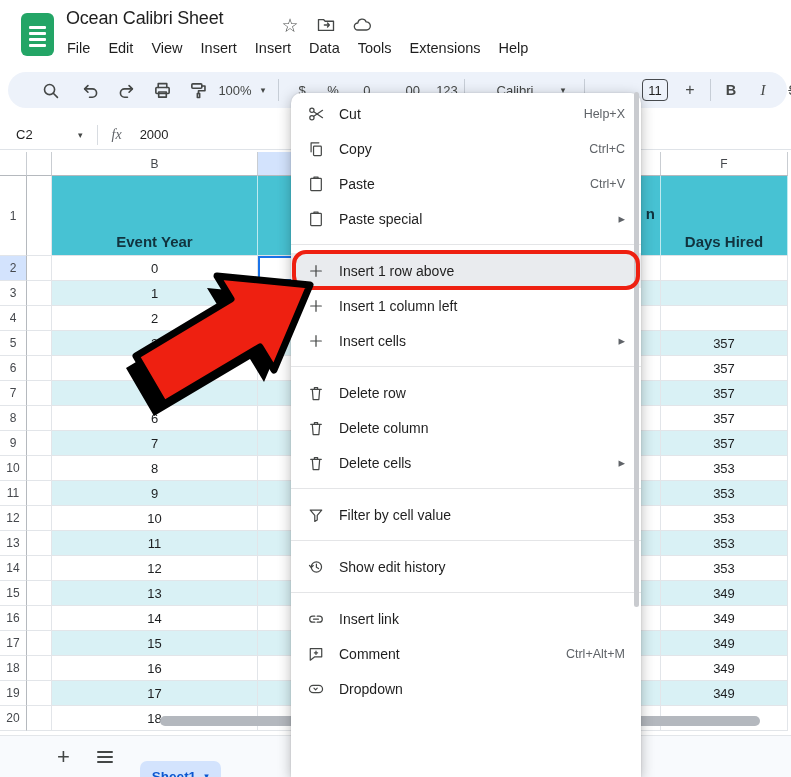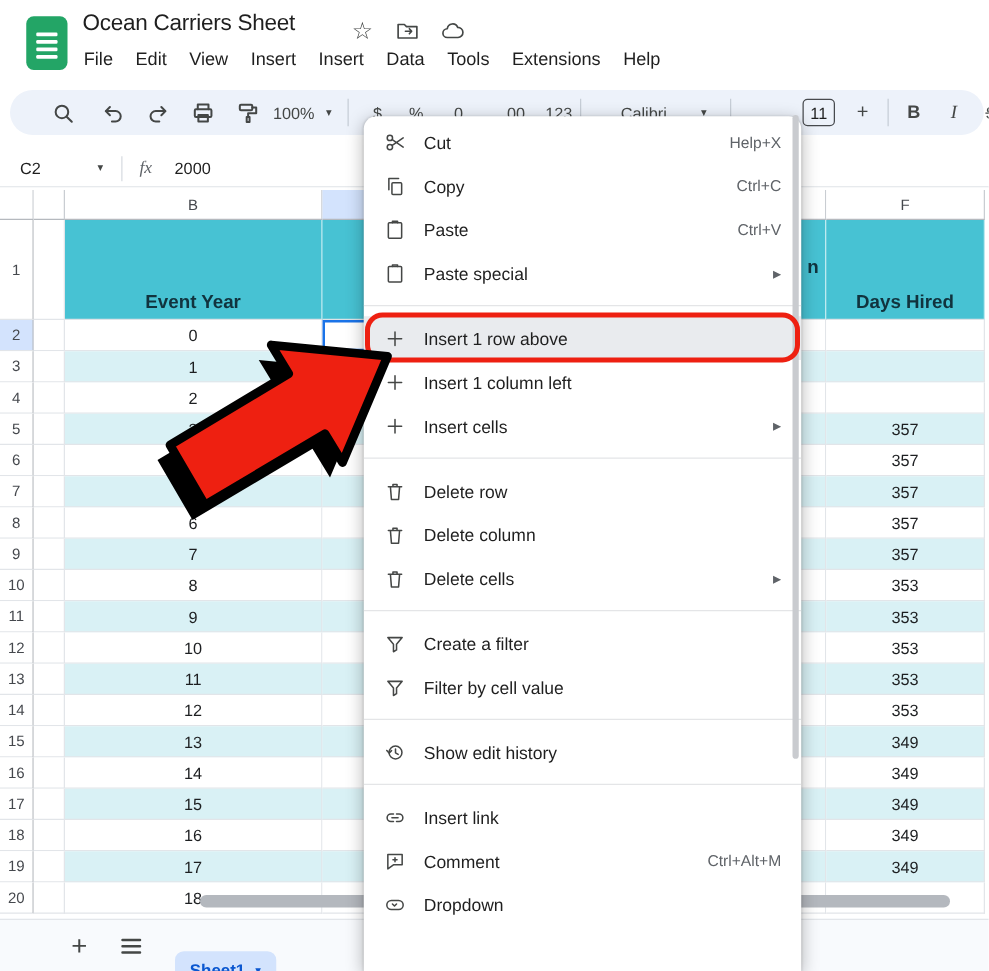--- a/index.html
+++ b/index.html
@@ -85,21 +85,21 @@
 
 <div class="titlebar">
   <div class="logo">
     <div class="bars">
         <i></i>
         <i></i>
         <i></i>
         <i></i>
       </div>
   </div>
-  <span class="doc-title">Ocean Carriers Sheet</span>
+  <span class="doc-title">Ocean Calibri Sheet</span>
   <span class="t-ic" style="left:278px">☆</span>
   <span class="t-ic" style="left:314px">
     <svg viewBox="0 0 24 24">
         <path d="M3 5.5h6l2 2h10v11H3z"></path>
         <path d="M10 12h6M13.8 9.6 16 12l-2.2 2.4"></path>
       </svg>
   </span>
   <span class="t-ic" style="left:350px">
     <svg viewBox="0 0 24 24">
         <path d="M7 18a4.2 4.2 0 0 1 0-8.4A5.2 5.2 0 0 1 17 8.3 4 4 0 0 1 17.3 18z"></path>
@@ -441,28 +441,20 @@
       <span>Delete cells</span>
       <span class="mar">▸</span>
     </div>
     <div class="sep"></div>
     <div class="mi">
       <span class="mic">
         <svg viewBox="0 0 22 22">
           <path d="M4 5h14l-5.5 6.5v5.5l-3 1.8v-7.3Z"></path>
         </svg>
       </span>
-      <span>Create a filter</span>
-    </div>
-    <div class="mi">
-      <span class="mic">
-        <svg viewBox="0 0 22 22">
-          <path d="M4 5h14l-5.5 6.5v5.5l-3 1.8v-7.3Z"></path>
-        </svg>
-      </span>
       <span>Filter by cell value</span>
     </div>
     <div class="sep"></div>
     <div class="mi">
       <span class="mic">
         <svg viewBox="0 0 22 22">
           <circle cx="11.5" cy="11" r="6.3"></circle>
           <path d="M11.5 7.5v3.8l2.6 1.6"></path>
           <path d="M3 9l2.2 2.6 2.4-2.4"></path>
         </svg>

